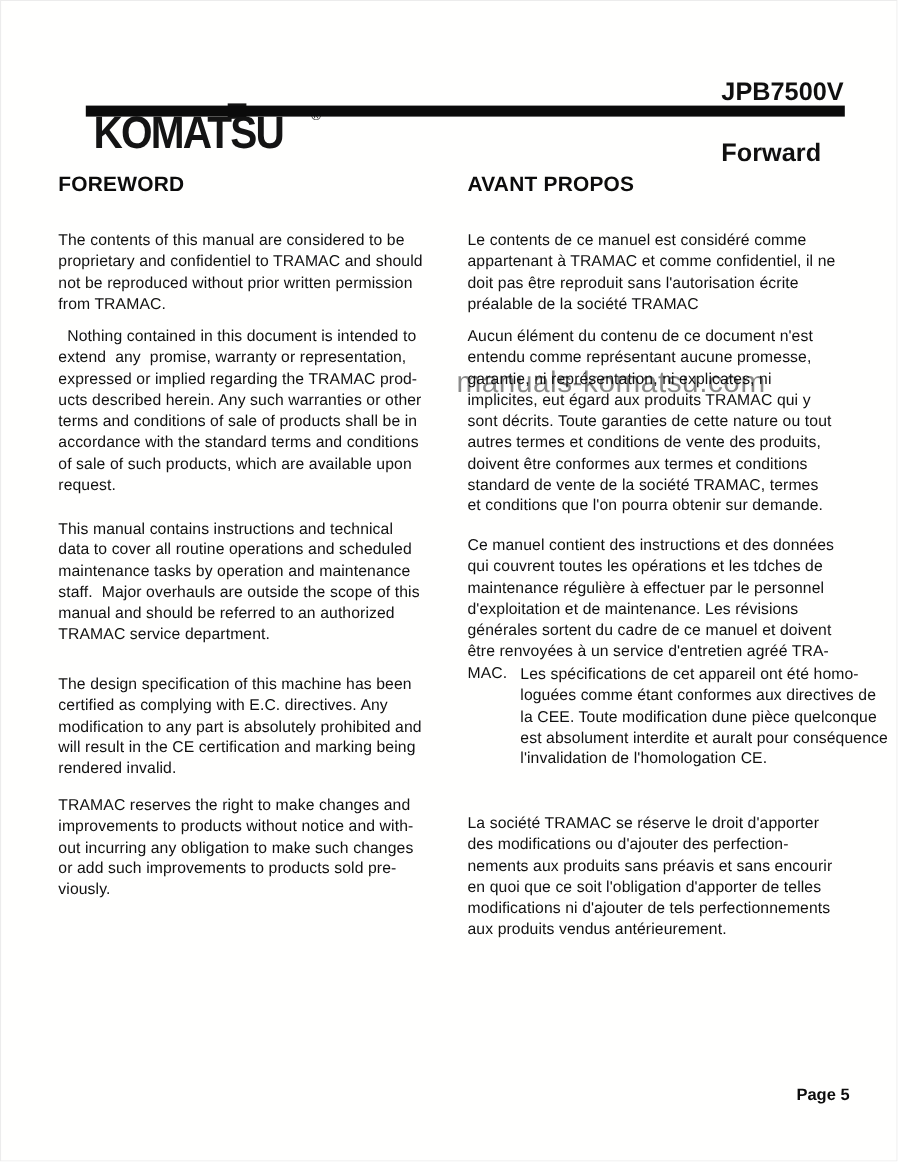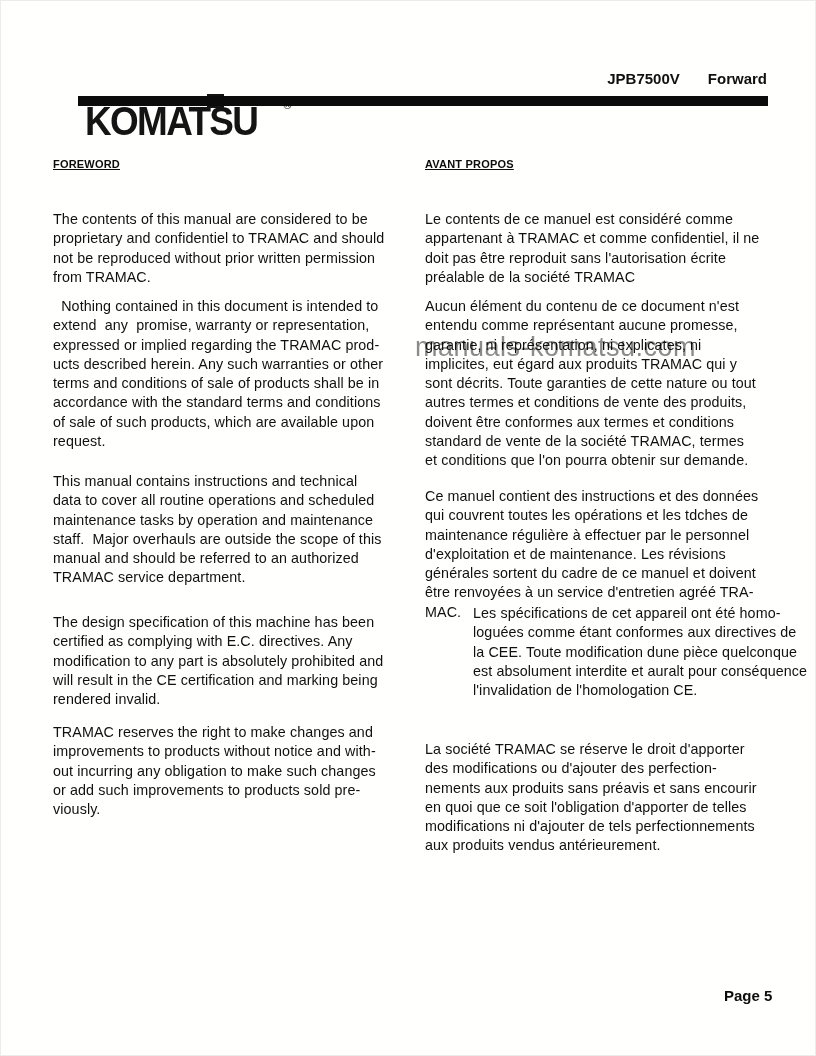--- a/index.html
+++ b/index.html
@@ -54,24 +54,25 @@
     font-weight: normal;
     color: #141414;
   }
 
   .doc-title {
     position: absolute;
     top: 70px;
     right: 49px;
     display: flex;
     gap: 28px;
-    font-size: 15px;
+    font-size: 23px;
     font-weight: bold;
     color: #101010;
     white-space: nowrap;
+    flex-direction: column;
   }
 
   .header-rule {
     position: absolute;
     left: 78px;
     top: 96px;
     width: 690px;
     height: 10px;
     background: #0b0b0b;
   }
@@ -82,26 +83,25 @@
     top: 158px;
     width: 356px;
   }
   .col-en { left: 53px; }
   .col-fr { left: 425px; }
 
   .col-heading {
     position: absolute;
     top: 0;
     left: 0;
-    font-size: 11px;
+    font-size: 19px;
     font-weight: bold;
     letter-spacing: 0.2px;
     color: #0c0c0c;
     white-space: nowrap;
-    text-decoration: underline;
   }
 
   .para {
     position: absolute;
     left: 0;
     width: 100%;
     font-size: 14.3px;
     line-height: 19.3px;
     letter-spacing: 0.1px;
     color: #101010;

